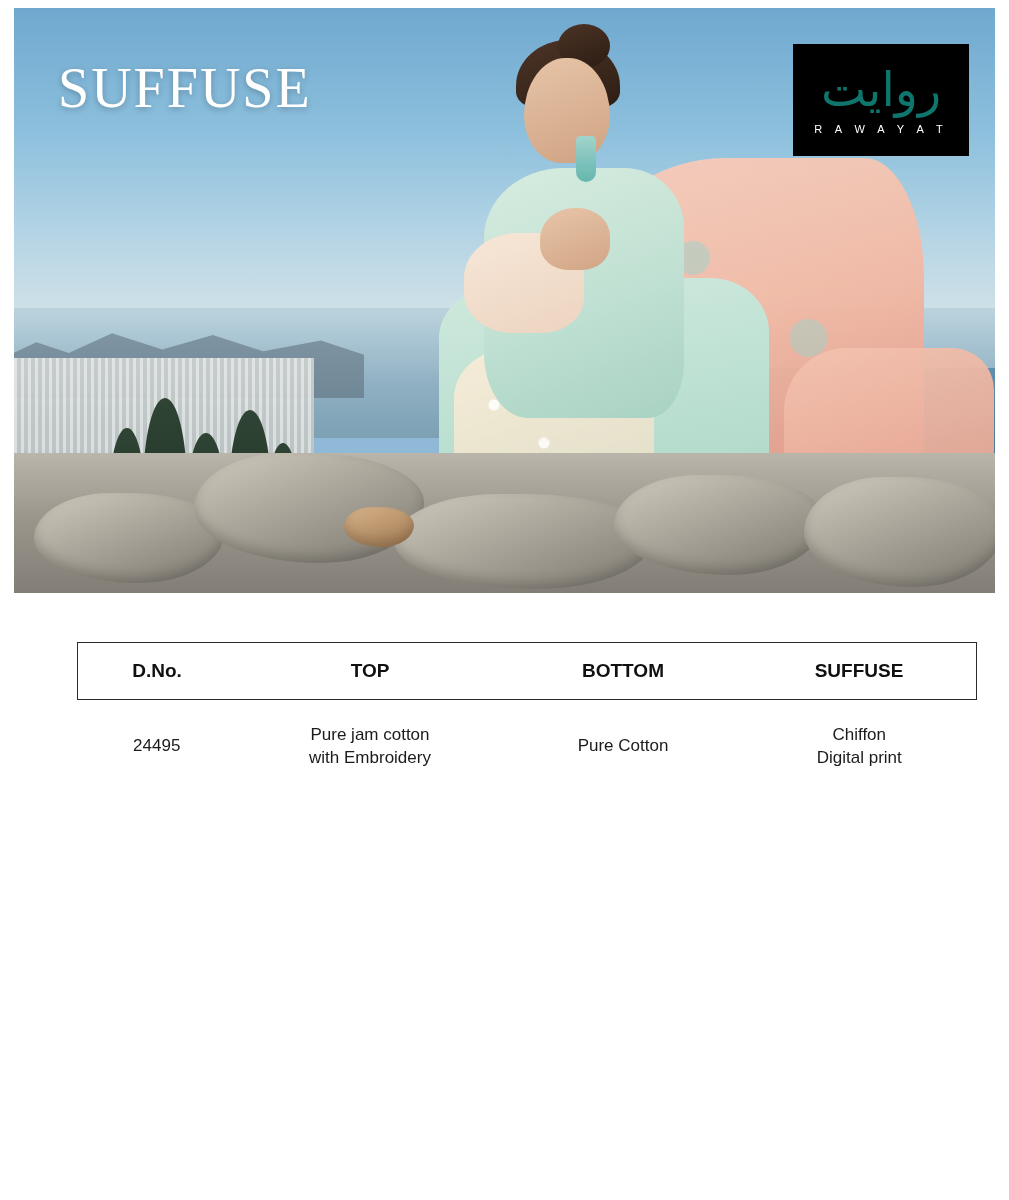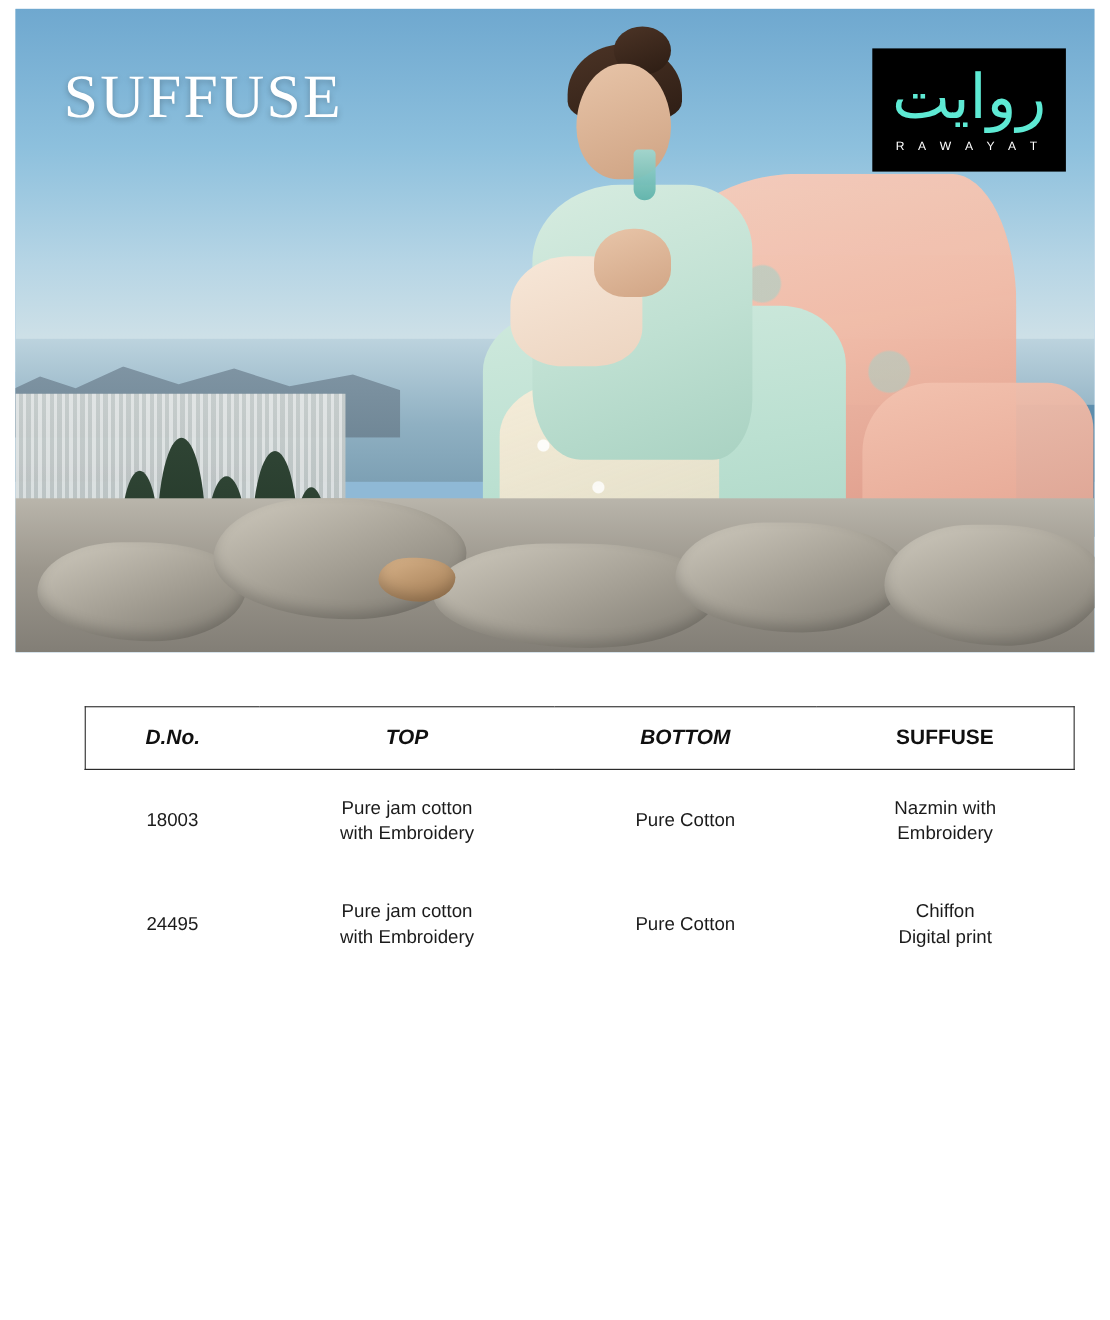--- a/index.html
+++ b/index.html
@@ -229,22 +229,22 @@
     top: 36px;
     width: 176px;
     height: 112px;
     background: #000000;
     display: flex;
     flex-direction: column;
     align-items: center;
     justify-content: center;
   }
   .brand-mark {
-    font-size: 56px;
-    color: #5eead4;
+    font-size: 48px;
+    color: #0f766e;
     line-height: 1;
     direction: rtl;
     font-family: "DejaVu Sans", sans-serif;
   }
   .brand-name {
     margin-top: 10px;
     font-size: 11px;
     letter-spacing: 5px;
     color: #ffffff;
   }
@@ -264,21 +264,21 @@
   table.spec thead th {
     border: 1px solid #2b2b2b;
     font-size: 19px;
     font-weight: bold;
     padding: 17px 4px;
     text-align: center;
     color: #101010;
     background: #ffffff;
   }
   table.spec thead th:not(:first-child) { border-left: none; }
-  table.spec thead th:not(:last-child) { border-right: none; font-style: italic; }
+  table.spec thead th:not(:last-child) { border-right: none; }
 
   table.spec tbody td {
     border: none;
     font-size: 17px;
     text-align: center;
     color: #1b1b1b;
     padding: 24px 6px;
     line-height: 1.35;
   }
   .col-dno { width: 150px; }
@@ -345,26 +345,20 @@
       <thead>
         <tr>
           <th class="col-dno">D.No.</th>
           <th class="col-top">TOP</th>
           <th class="col-bottom">BOTTOM</th>
           <th class="col-dupatta">SUFFUSE</th>
         </tr>
       </thead>
       <tbody>
         <tr>
-          <td>18003</td>
-          <td>Pure jam cotton<br>with Embroidery</td>
-          <td>Pure Cotton</td>
-          <td>Nazmin with<br>Embroidery</td>
-        </tr>
-        <tr>
           <td>24495</td>
           <td>Pure jam cotton<br>with Embroidery</td>
           <td>Pure Cotton</td>
           <td>Chiffon<br>Digital print</td>
         </tr>
       </tbody>
     </table>
   </div>
 
 </div>

